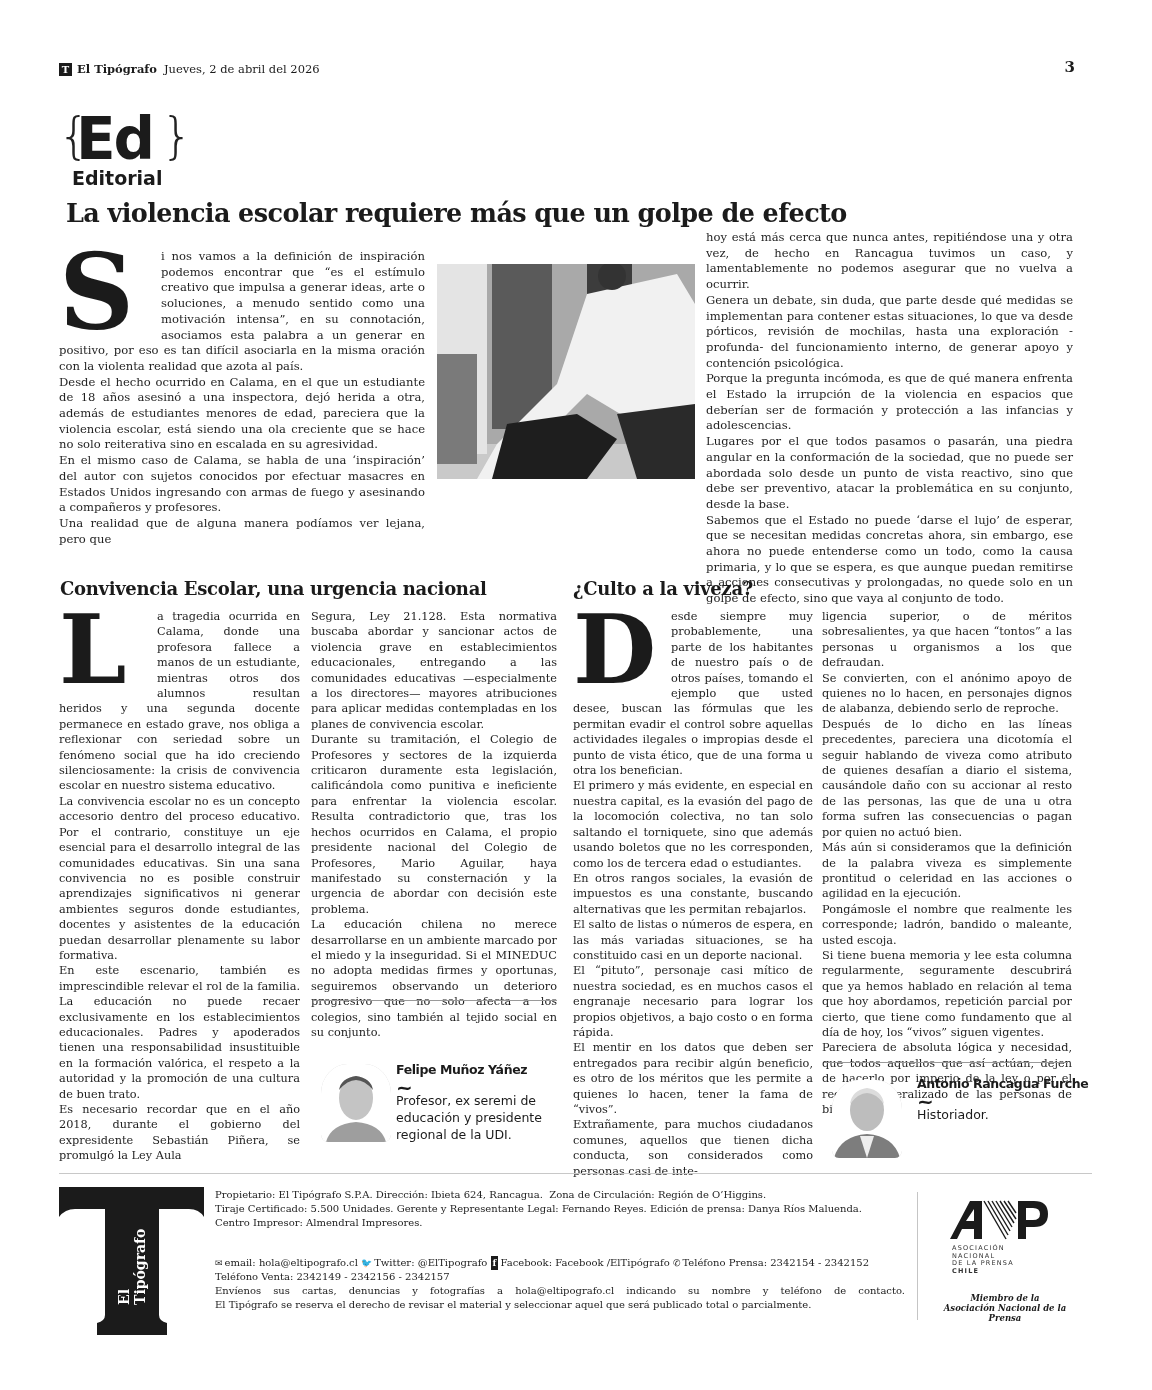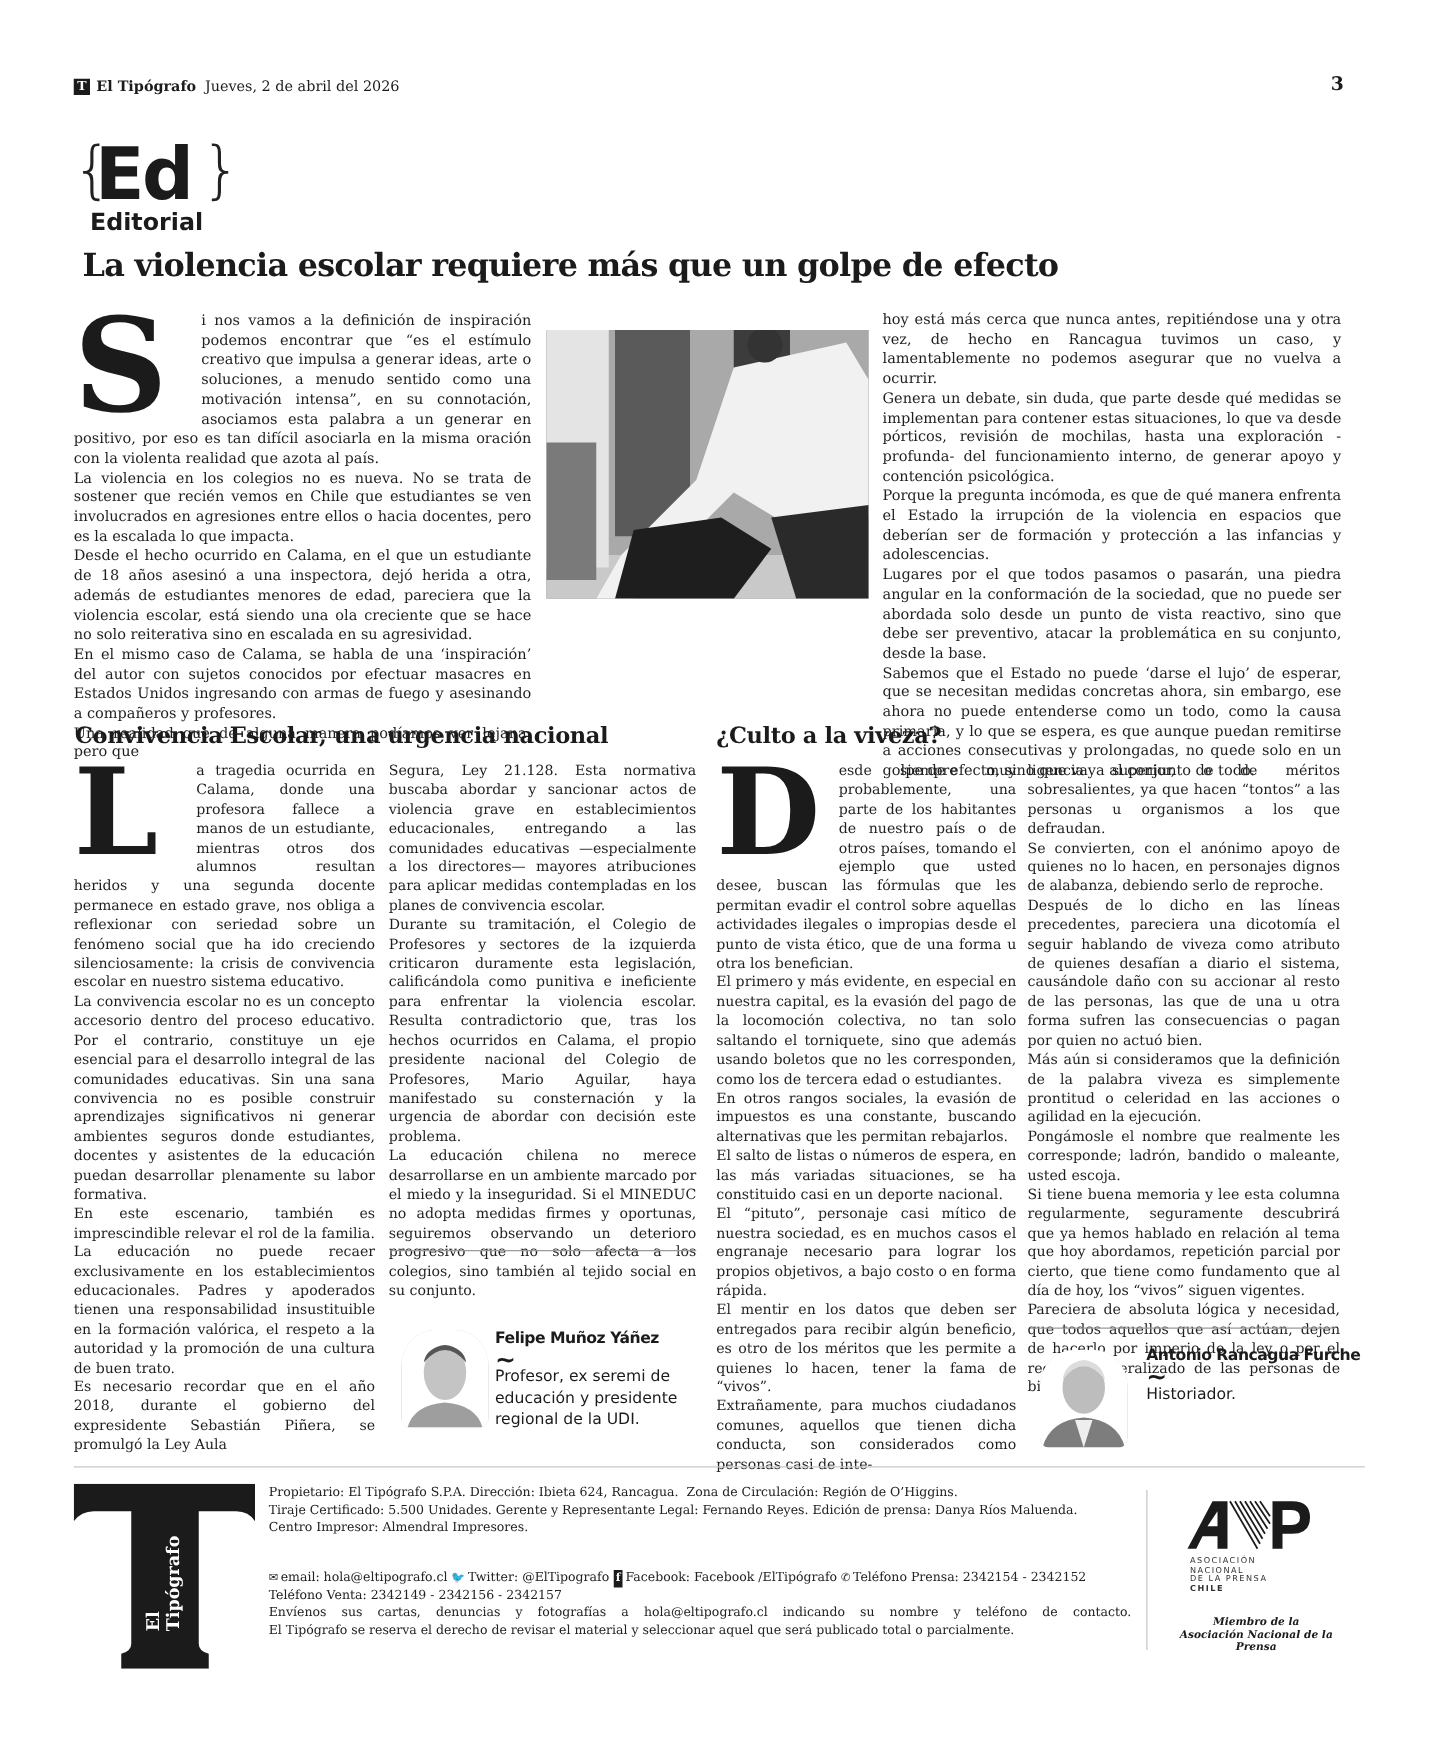--- a/index.html
+++ b/index.html
@@ -19,21 +19,21 @@
   .ed-badge .label { position: absolute; left: 14px; top: 60px; font: bold 19px "DejaVu Sans", sans-serif; }
 
   .main-headline { position: absolute; left: 66px; top: 198px; font: bold 25.5px "DejaVu Serif", serif; letter-spacing: -0.6px; }
 
   .body-text { font: 11.6px/15.7px "DejaVu Serif", serif; text-align: justify; hyphens: auto; color: #1e1e1e; }
   .body-text p { margin: 0; }
   .dropcap { float: left; font: 900 72px/64px "DejaVu Serif", serif; margin: 2px 10px 0 0; color: #1b1b1b; }
 
   .ed-col-left { position: absolute; left: 59px; top: 249px; width: 366px; }
   .ed-col-left .dropcap { font-size: 104px; line-height: 88px; width: 92px; margin: 0 10px 0 0; }
-  .ed-col-right { position: absolute; left: 706px; top: 248px; width: 367px; }
+  .ed-col-right { position: absolute; left: 706px; top: 230px; width: 367px; }
 
   .photo { position: absolute; left: 437px; top: 264px; width: 258px; height: 215px; background: #bbb; overflow: hidden; }
 
   .section-headline { position: absolute; font: bold 18px "DejaVu Serif", serif; letter-spacing: -0.3px; }
   .sh-1 { left: 60px; top: 578px; }
   .sh-2 { left: 573px; top: 578px; }
 
   .col { position: absolute; font-size: 11.3px; line-height: 15.4px; }
   .col-a { left: 59px; top: 609px; width: 241px; }
   .col-b { left: 311px; top: 609px; width: 246px; }
@@ -78,21 +78,20 @@
   <span class="ed">Ed</span>
   <span class="braces brace-r">}</span>
   <span class="label">Editorial</span>
 </div>
 
 <h1 class="main-headline">La violencia escolar requiere más que un golpe de efecto</h1>
 
 <div class="ed-col-left body-text">
   <span class="dropcap">S</span>
   <p>i nos vamos a la definición  de inspiración podemos encontrar que “es el estímulo creativo que impulsa a generar ideas, arte o soluciones, a menudo sentido como una motivación intensa”, en su connotación, asociamos esta palabra a un generar en positivo, por eso es tan difícil asociarla en la misma oración con la violenta realidad que azota al país.</p>
-  <p>La violencia en los colegios no es nueva. No se trata de sostener que recién vemos en Chile que estudiantes se ven involucrados en agresiones entre ellos o hacia docentes, pero es la escalada lo que impacta.</p>
   <p>Desde el hecho ocurrido en Calama, en el que un estudiante de 18 años asesinó a una inspectora, dejó herida a otra, además de estudiantes menores de edad, pareciera que la violencia escolar, está siendo una ola creciente que se hace no solo reiterativa sino en escalada en su agresividad.</p>
   <p>En el mismo caso de Calama, se habla de una ‘inspiración’ del autor con sujetos conocidos por efectuar masacres en Estados Unidos ingresando con armas de fuego y asesinando a compañeros y profesores.</p>
   <p>Una realidad que de alguna manera podíamos ver lejana, pero que</p>
 </div>
 
 <div class="photo" title="Estudiantes forcejeando en la calle">
   <svg width="258" height="215" viewBox="0 0 258 215">
     <rect width="258" height="215" fill="#a9a9a9"></rect>
     <rect x="0" y="180" width="258" height="35" fill="#c9c9c9"></rect>
     <rect x="55" y="0" width="60" height="165" fill="#5a5a5a"></rect>

